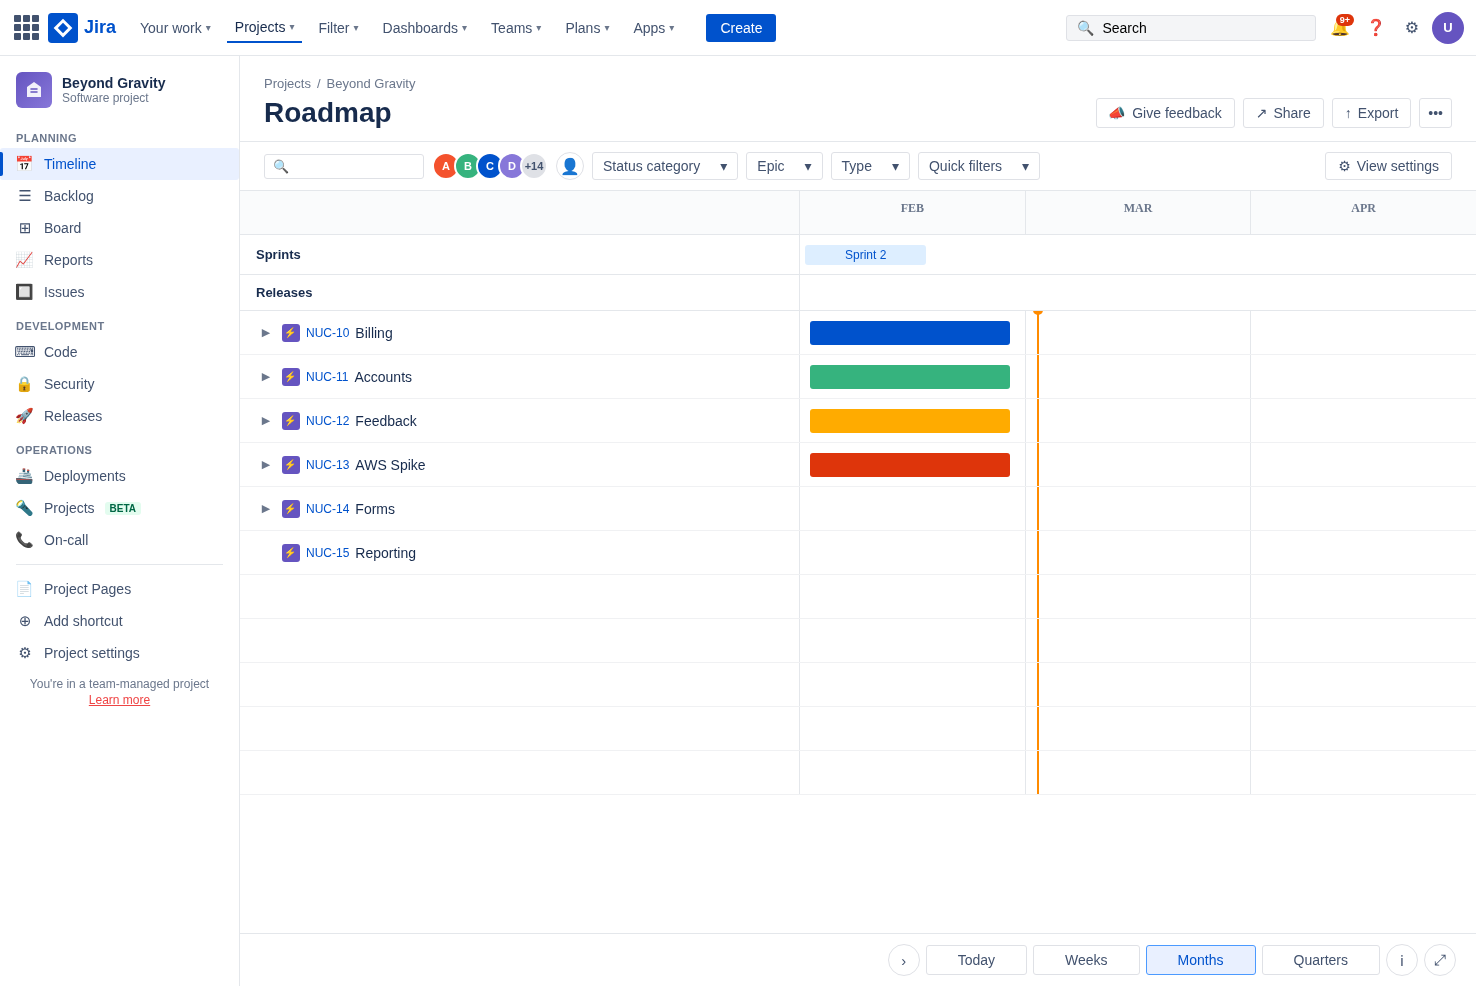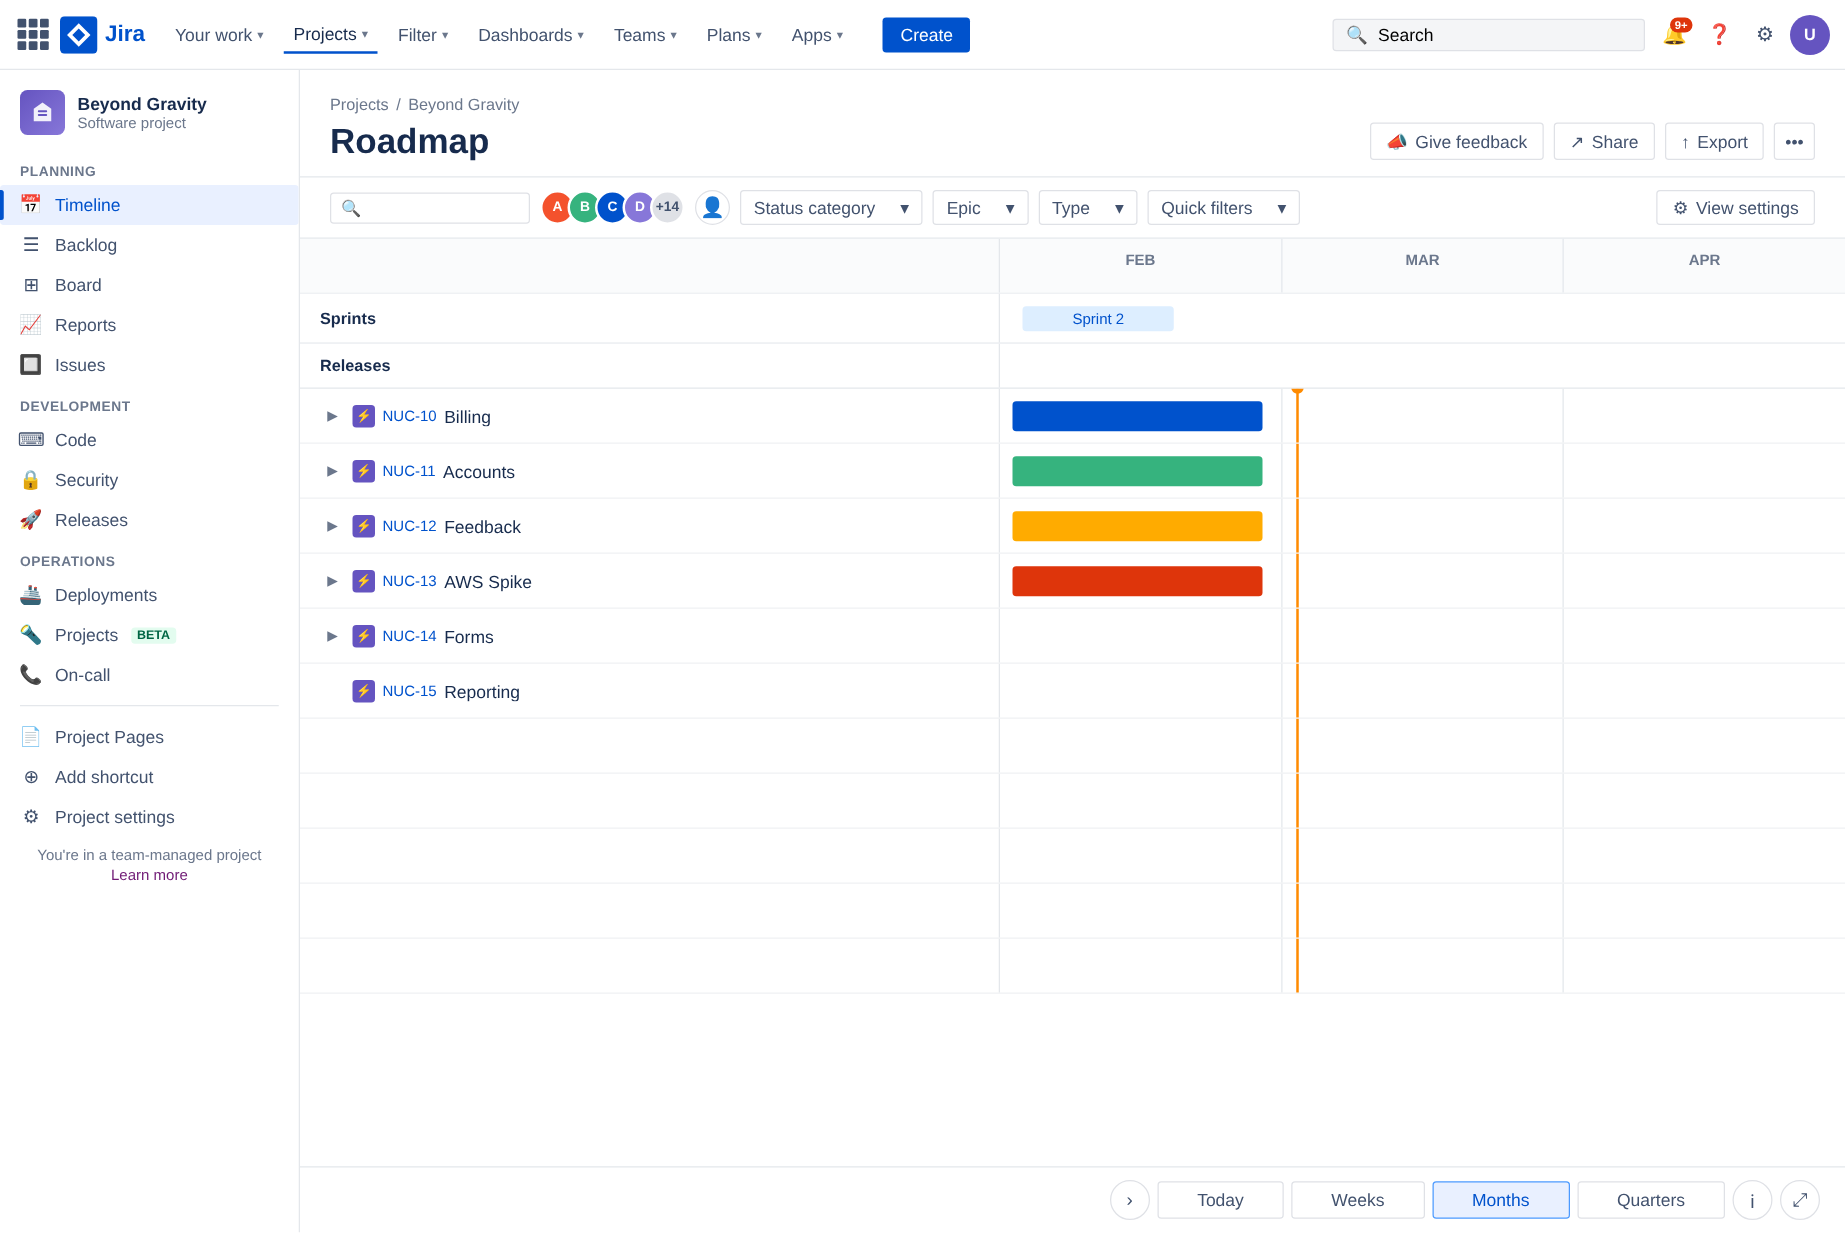--- a/index.html
+++ b/index.html
@@ -41,21 +41,21 @@
     .project-info .project-name { font-weight: 600; font-size: 14px; color: #172b4d; }
     .project-info .project-type { font-size: 12px; color: #6b778c; }
     .sidebar-section-label { font-size: 11px; font-weight: 700; color: #6b778c; text-transform: uppercase; padding: 12px 16px 4px; letter-spacing: 0.04em; }
     .sidebar-item { display: flex; align-items: center; gap: 10px; padding: 7px 16px; cursor: pointer; border-radius: 3px; color: #42526e; font-size: 14px; position: relative; }
     .sidebar-item.active { background: #e9f0ff; color: #0052cc; font-weight: 500; }
     .sidebar-item.active::before { content: ''; position: absolute; left: 0; top: 4px; bottom: 4px; width: 3px; background: #0052cc; border-radius: 0 2px 2px 0; }
     .sidebar-icon { width: 18px; height: 18px; display: flex; align-items: center; justify-content: center; font-size: 15px; }
     .beta-badge { background: #e3fcef; color: #006644; font-size: 10px; font-weight: 700; padding: 1px 5px; border-radius: 3px; text-transform: uppercase; }
     .sidebar-divider { height: 1px; background: #e4e7eb; margin: 8px 16px; }
     .team-managed-text { font-size: 12px; color: #6b778c; text-align: center; padding: 8px 0 2px; }
-    .learn-more { font-size: 12px; color: #701a75; text-align: center; cursor: pointer; }
+    .learn-more { font-size: 12px; color: #ef4444; text-align: center; cursor: pointer; text-decoration: underline; }
 
     
     .main { flex: 1; display: flex; flex-direction: column; overflow: hidden; background: #fff; }
     .main-header { padding: 20px 24px 12px; border-bottom: 1px solid #e4e7eb; }
     .breadcrumb { display: flex; align-items: center; gap: 6px; font-size: 13px; color: #6b778c; margin-bottom: 6px; }
     .breadcrumb-sep { color: #6b778c; }
     .breadcrumb a { color: #6b778c; text-decoration: none; cursor: pointer; }
     .page-title-row { display: flex; align-items: center; justify-content: space-between; }
     .page-title { font-size: 28px; font-weight: 600; color: #172b4d; }
     .header-actions { display: flex; align-items: center; gap: 8px; }
@@ -70,21 +70,21 @@
     .avatar-sm { width: 28px; height: 28px; border-radius: 50%; border: 2px solid #fff; margin-left: -6px; display: flex; align-items: center; justify-content: center; font-size: 11px; font-weight: 600; color: #fff; cursor: pointer; }
     .avatar-sm:first-child { margin-left: 0; }
     .avatar-count { background: #dfe1e6; color: #42526e; font-size: 11px; }
     .manage-sprints-btn { display: flex; align-items: center; justify-content: center; width: 28px; height: 28px; border: 1px solid #dfe1e6; border-radius: 50%; cursor: pointer; color: #42526e; font-size: 16px; }
     .filter-btn { display: flex; align-items: center; gap: 20px; padding: 5px 10px; border: 1px solid #dfe1e6; border-radius: 3px; cursor: pointer; font-size: 14px; color: #42526e; background: #fff; }
     .toolbar-spacer { flex: 1; }
     .view-settings-btn { display: flex; align-items: center; gap: 6px; padding: 5px 12px; border: 1px solid #dfe1e6; border-radius: 3px; cursor: pointer; font-size: 14px; color: #42526e; background: #fff; }
 
     
     .roadmap-container { flex: 1; display: flex; flex-direction: column; overflow: hidden; position: relative; }
-    .month-cell { flex: 1; padding: 10px 0; text-align: center; font-size: 12px; font-weight: 600; color: #6b778c; text-transform: uppercase; border-right: 1px solid #e4e7eb; }
+    .month-cell { flex: 1; padding: 10px 0; text-align: center; font-size: 12px; font-weight: 600; color: #6b778c; text-transform: uppercase; border-right: 1px solid #e4e7eb; font-family: Liberation Serif, serif; }
     .month-cell:last-child { border-right: none; }
     .issue-row { display: flex; height: 44px; border-bottom: 1px solid #f0f1f3; align-items: center; }
     .issue-left { width: 560px; min-width: 560px; display: flex; align-items: center; padding: 0 16px; gap: 6px; border-right: 1px solid #e4e7eb; height: 100%; }
     .issue-expand { width: 20px; height: 20px; display: flex; align-items: center; justify-content: center; cursor: pointer; color: #6b778c; font-size: 11px; }
     .issue-type-icon { width: 18px; height: 18px; border-radius: 3px; background: #6554c0; display: flex; align-items: center; justify-content: center; color: #fff; font-size: 10px; font-weight: 700; flex-shrink: 0; }
     .issue-key { font-size: 12px; color: #0052cc; white-space: nowrap; cursor: pointer; }
     .issue-summary { font-size: 14px; color: #172b4d; white-space: nowrap; overflow: hidden; text-overflow: ellipsis; }
     .issue-right { flex: 1; position: relative; height: 100%; }
     .gantt-bar { position: absolute; height: 24px; top: 50%; transform: translateY(-50%); border-radius: 3px; }
     .bar-blue { background: #0052cc; }
@@ -340,21 +340,21 @@
         <div style="flex:1; display:flex; background:#fafbfc;">
           <div class="month-cell">FEB</div>
           <div class="month-cell">MAR</div>
           <div class="month-cell">APR</div>
         </div>
       </div>
 
       <div style="display:flex; height:40px; border-bottom:1px solid #e4e7eb; background:#fff;">
         <div style="width:560px; min-width:560px; padding:10px 16px; font-size:13px; font-weight:600; color:#172b4d; border-right:1px solid #e4e7eb; display:flex; align-items:center;">Sprints</div>
         <div style="flex:1; position:relative; display:flex; align-items:center;">
-          <div style="position:absolute; left:18px; background:#ddeeff; color:#0052cc; font-size:12px; font-weight:500; border-radius:3px; padding:3px 40px;">Sprint 2</div>
+          <div style="position:absolute; left:5px; background:#ddeeff; color:#0052cc; font-size:12px; font-weight:500; border-radius:3px; padding:3px 40px;">Sprint 2</div>
         </div>
       </div>
 
       <div style="display:flex; height:36px; border-bottom:1px solid #e4e7eb; background:#fff;">
         <div style="width:560px; min-width:560px; padding:8px 16px; font-size:13px; font-weight:600; color:#172b4d; border-right:1px solid #e4e7eb; display:flex; align-items:center;">Releases</div>
         <div style="flex:1;"></div>
       </div>
 
       <div style="flex:1; overflow-y:auto;">
 

